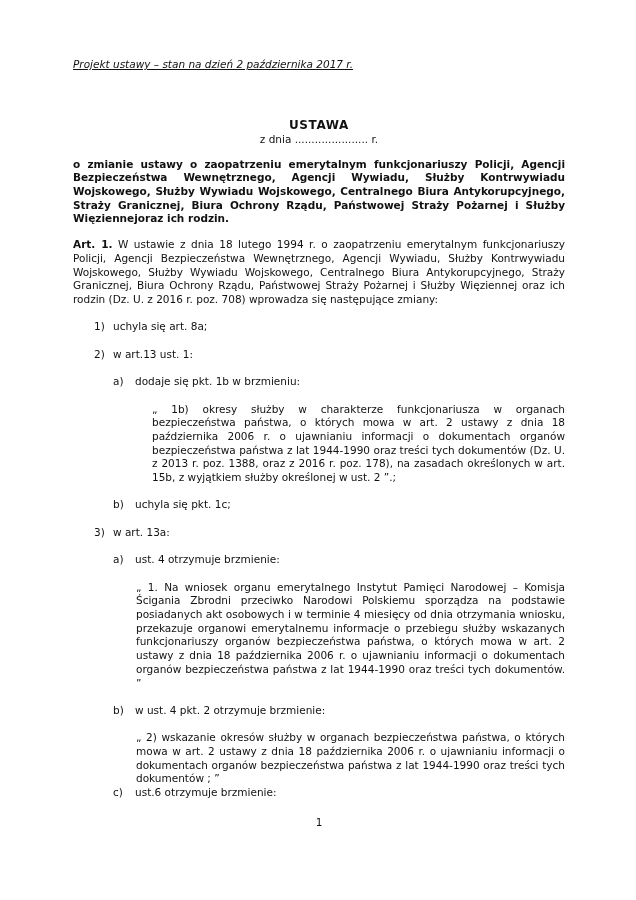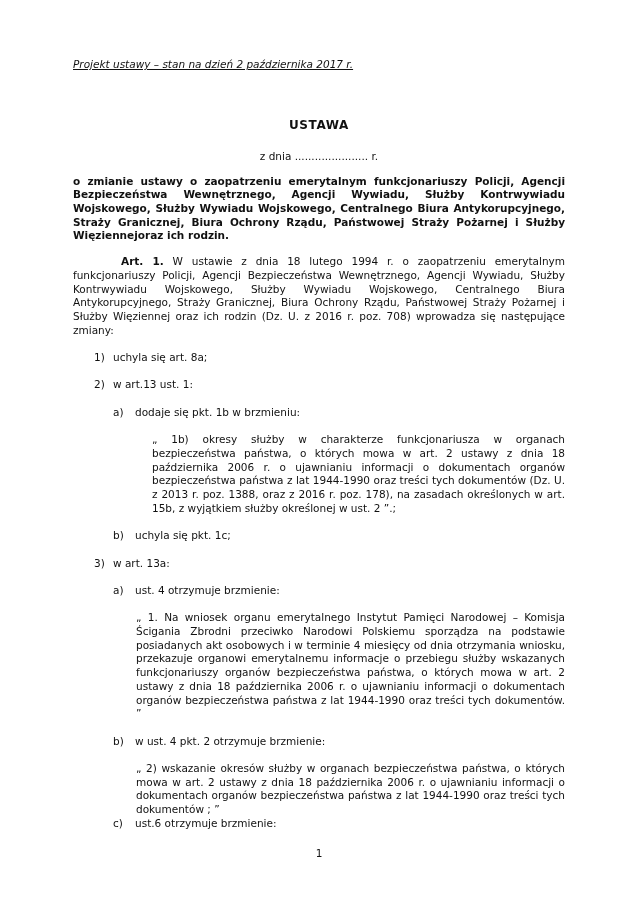--- a/index.html
+++ b/index.html
@@ -27,33 +27,33 @@
     text-decoration: underline;
   }
   .doc-title {
     margin-top: 47px;
     text-align: center;
     font-weight: bold;
     font-size: 12px;
     letter-spacing: 0.6px;
   }
   .date-line {
-    margin-top: 18px;
+    margin-top: 1px;
     text-align: center;
   }
   .subject {
     font-weight: bold;
     text-align: justify;
   }
   .article {
     margin-top: 12px;
     text-align: justify;
     margin-bottom: 13.7px;
   }
-  .article .art-label { font-weight: bold; margin-left: 48px; }
+  .article .art-label { font-weight: bold; }
   .row-l1 {
     display: flex;
     margin-left: 21px;
     margin-bottom: 13.7px;
   }
   .row-l1 .marker { width: 19px; flex-shrink: 0; }
   .row-l2 {
     display: flex;
     margin-left: 40px;
     margin-bottom: 13.7px;

